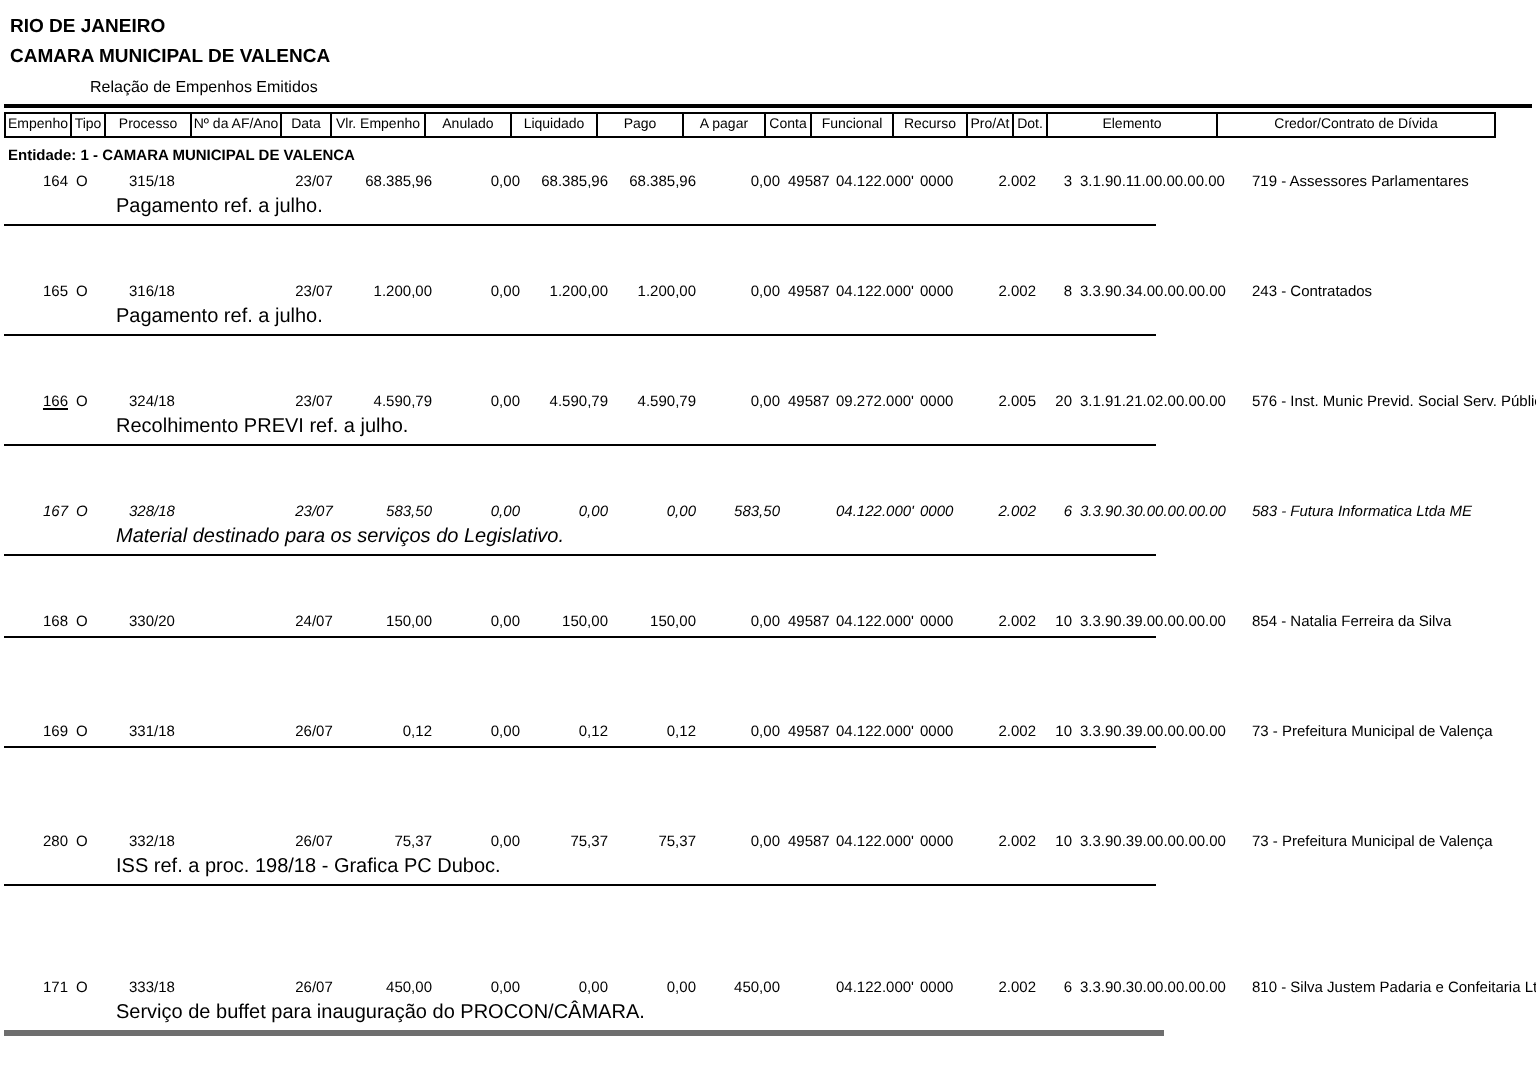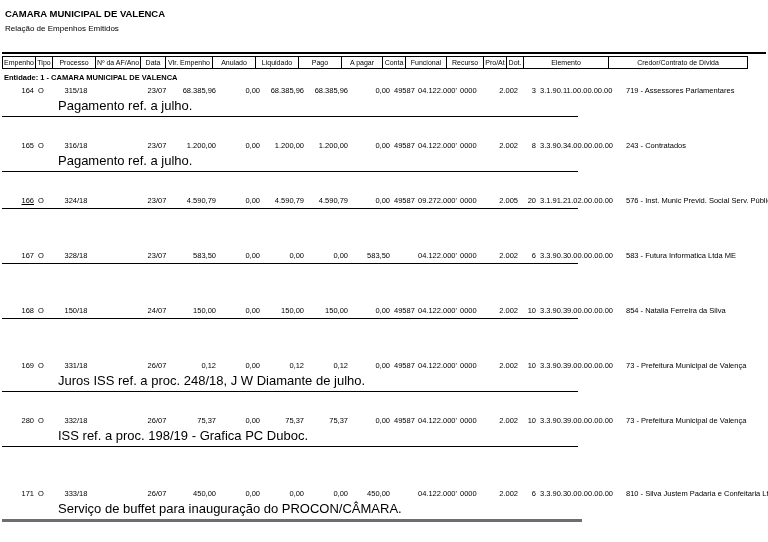--- a/index.html
+++ b/index.html
@@ -10,21 +10,21 @@
     height: 542px;
     background: #ffffff;
     color: #000000;
     font-family: "Liberation Sans", sans-serif;
     overflow: hidden;
   }
   
   .hdr-left { position: absolute; top: 8px; left: 5px; }
   .hdr-left .state   { font-size: 9.5px; font-weight: bold; margin-bottom: 4px; }
   .hdr-left .entity  { font-size: 9.5px; font-weight: bold; margin-bottom: 5px; }
-  .hdr-left .rtitle  { font-size: 8px; }
+  .hdr-left .rtitle  { font-size: 8px; margin-left: 40px; }
   .hdr-right { position: absolute; top: 5px; right: 6px; text-align: right; }
   .hdr-right .system   { font-size: 8px; margin-bottom: 4px; }
   .hdr-right .exercise { font-size: 6.5px; margin-bottom: 5px; }
   .hdr-right .pageno   { font-size: 6.5px; margin-bottom: 4px; }
   .hdr-right .period   { font-size: 8.5px; font-weight: bold; }
   .top-rule { position: absolute; top: 52px; left: 2px; width: 764px; height: 2px; background: #000; }
   
   .col-headers { position: absolute; top: 56px; left: 2px; width: 764px; display: flex; }
   .col-headers .hcell {
     border: 1px solid #000;
@@ -40,30 +40,31 @@
   .col-headers .hcell:first-child { margin-left: 0; }
   .entidade { position: absolute; top: 73px; left: 4px; font-size: 7.5px; font-weight: bold; }
   
   .rows { position: absolute; top: 0; left: 2px; width: 766px; height: 542px; }
   .erow { position: absolute; left: 0; width: 764px; }
   .erow .vals { display: flex; width: 762px; }
   .cell { font-size: 7.5px; white-space: nowrap; padding: 0 2px; overflow: visible; }
   .al { text-align: left; }
   .ar { text-align: right; }
   .ac { text-align: center; }
-  .hist { margin-left: 56px; margin-top: 3px; font-size: 13px; white-space: nowrap; }
+  .hist { margin-left: 56px; margin-top: 3px; font-size: 10px; white-space: nowrap; }
   .sep { margin-top: 3px; height: 1px; width: 576px; background: #000; }
   .sep.thick { height: 3px; width: 580px; background: #6e6e6e; }
 </style>
 </head>
 <body>
 
 <div class="page">
 
   <div class="hdr-left">
+    <div class="state">RIO DE JANEIRO</div>
     <div class="entity">CAMARA MUNICIPAL DE VALENCA</div>
     <div class="rtitle">Relação de Empenhos Emitidos</div>
   </div>
 
 
   <div class="top-rule"></div>
 
   <div class="col-headers" id="col-headers">
       <div class="hcell" style="width: 34px;">Empenho</div>
       <div class="hcell" style="width: 18px;">Tipo</div>
@@ -146,49 +147,51 @@
           <div class="cell ar" style="width: 44px;">4.590,79</div>
           <div class="cell ar" style="width: 42px;">0,00</div>
           <div class="cell ar" style="width: 24px;">49587</div>
           <div class="cell al" style="width: 42px;">09.272.000'</div>
           <div class="cell al" style="width: 38px;">0000</div>
           <div class="cell ar" style="width: 24px;">2.005</div>
           <div class="cell ar" style="width: 18px;">20</div>
           <div class="cell al" style="width: 86px;">3.1.91.21.02.00.00.00</div>
           <div class="cell al" style="width: 140px;">576 - Inst. Munic Previd. Social Serv. Públicos Valer</div>
         </div>
-        <div class="sep"></div>
-      </div>
-      <div class="erow" style="top: 251px;">
+        <div class="hist">Recolhimento PREVI ref. a julho.</div>
+        <div class="sep"></div>
+      </div>
+      <div class="erow" style="top: 251px; font-style: italic;">
         <div class="vals">
           <div class="cell ar" style="width: 34px;">167</div>
           <div class="cell al" style="width: 18px;">O</div>
           <div class="cell ac" style="width: 44px;">328/18</div>
           <div class="cell ac" style="width: 46px;"></div>
           <div class="cell ac" style="width: 26px;">23/07</div>
           <div class="cell ar" style="width: 48px;">583,50</div>
           <div class="cell ar" style="width: 44px;">0,00</div>
           <div class="cell ar" style="width: 44px;">0,00</div>
           <div class="cell ar" style="width: 44px;">0,00</div>
           <div class="cell ar" style="width: 42px;">583,50</div>
           <div class="cell ar" style="width: 24px;"></div>
           <div class="cell al" style="width: 42px;">04.122.000'</div>
           <div class="cell al" style="width: 38px;">0000</div>
           <div class="cell ar" style="width: 24px;">2.002</div>
           <div class="cell ar" style="width: 18px;">6</div>
           <div class="cell al" style="width: 86px;">3.3.90.30.00.00.00.00</div>
           <div class="cell al" style="width: 140px;">583 - Futura Informatica Ltda ME</div>
         </div>
+        <div class="hist">Material destinado para os serviços do Legislativo.</div>
         <div class="sep"></div>
       </div>
       <div class="erow" style="top: 306px;">
         <div class="vals">
           <div class="cell ar" style="width: 34px;">168</div>
           <div class="cell al" style="width: 18px;">O</div>
-          <div class="cell ac" style="width: 44px;">150/18</div>
+          <div class="cell ac" style="width: 44px;">330/20</div>
           <div class="cell ac" style="width: 46px;"></div>
           <div class="cell ac" style="width: 26px;">24/07</div>
           <div class="cell ar" style="width: 48px;">150,00</div>
           <div class="cell ar" style="width: 44px;">0,00</div>
           <div class="cell ar" style="width: 44px;">150,00</div>
           <div class="cell ar" style="width: 44px;">150,00</div>
           <div class="cell ar" style="width: 42px;">0,00</div>
           <div class="cell ar" style="width: 24px;">49587</div>
           <div class="cell al" style="width: 42px;">04.122.000'</div>
           <div class="cell al" style="width: 38px;">0000</div>
@@ -212,21 +215,20 @@
           <div class="cell ar" style="width: 44px;">0,12</div>
           <div class="cell ar" style="width: 42px;">0,00</div>
           <div class="cell ar" style="width: 24px;">49587</div>
           <div class="cell al" style="width: 42px;">04.122.000'</div>
           <div class="cell al" style="width: 38px;">0000</div>
           <div class="cell ar" style="width: 24px;">2.002</div>
           <div class="cell ar" style="width: 18px;">10</div>
           <div class="cell al" style="width: 86px;">3.3.90.39.00.00.00.00</div>
           <div class="cell al" style="width: 140px;">73 - Prefeitura Municipal de Valença</div>
         </div>
-        <div class="hist">Juros ISS ref. a proc. 248/18, J W Diamante de julho.</div>
         <div class="sep"></div>
       </div>
       <div class="erow" style="top: 416px;">
         <div class="vals">
           <div class="cell ar" style="width: 34px;">280</div>
           <div class="cell al" style="width: 18px;">O</div>
           <div class="cell ac" style="width: 44px;">332/18</div>
           <div class="cell ac" style="width: 46px;"></div>
           <div class="cell ac" style="width: 26px;">26/07</div>
           <div class="cell ar" style="width: 48px;">75,37</div>
@@ -235,21 +237,21 @@
           <div class="cell ar" style="width: 44px;">75,37</div>
           <div class="cell ar" style="width: 42px;">0,00</div>
           <div class="cell ar" style="width: 24px;">49587</div>
           <div class="cell al" style="width: 42px;">04.122.000'</div>
           <div class="cell al" style="width: 38px;">0000</div>
           <div class="cell ar" style="width: 24px;">2.002</div>
           <div class="cell ar" style="width: 18px;">10</div>
           <div class="cell al" style="width: 86px;">3.3.90.39.00.00.00.00</div>
           <div class="cell al" style="width: 140px;">73 - Prefeitura Municipal de Valença</div>
         </div>
-        <div class="hist">ISS ref. a proc. 198/19 - Grafica PC Duboc.</div>
+        <div class="hist">ISS ref. a proc. 198/18 - Grafica PC Duboc.</div>
         <div class="sep"></div>
       </div>
       <div class="erow" style="top: 489px;">
         <div class="vals">
           <div class="cell ar" style="width: 34px;">171</div>
           <div class="cell al" style="width: 18px;">O</div>
           <div class="cell ac" style="width: 44px;">333/18</div>
           <div class="cell ac" style="width: 46px;"></div>
           <div class="cell ac" style="width: 26px;">26/07</div>
           <div class="cell ar" style="width: 48px;">450,00</div>

